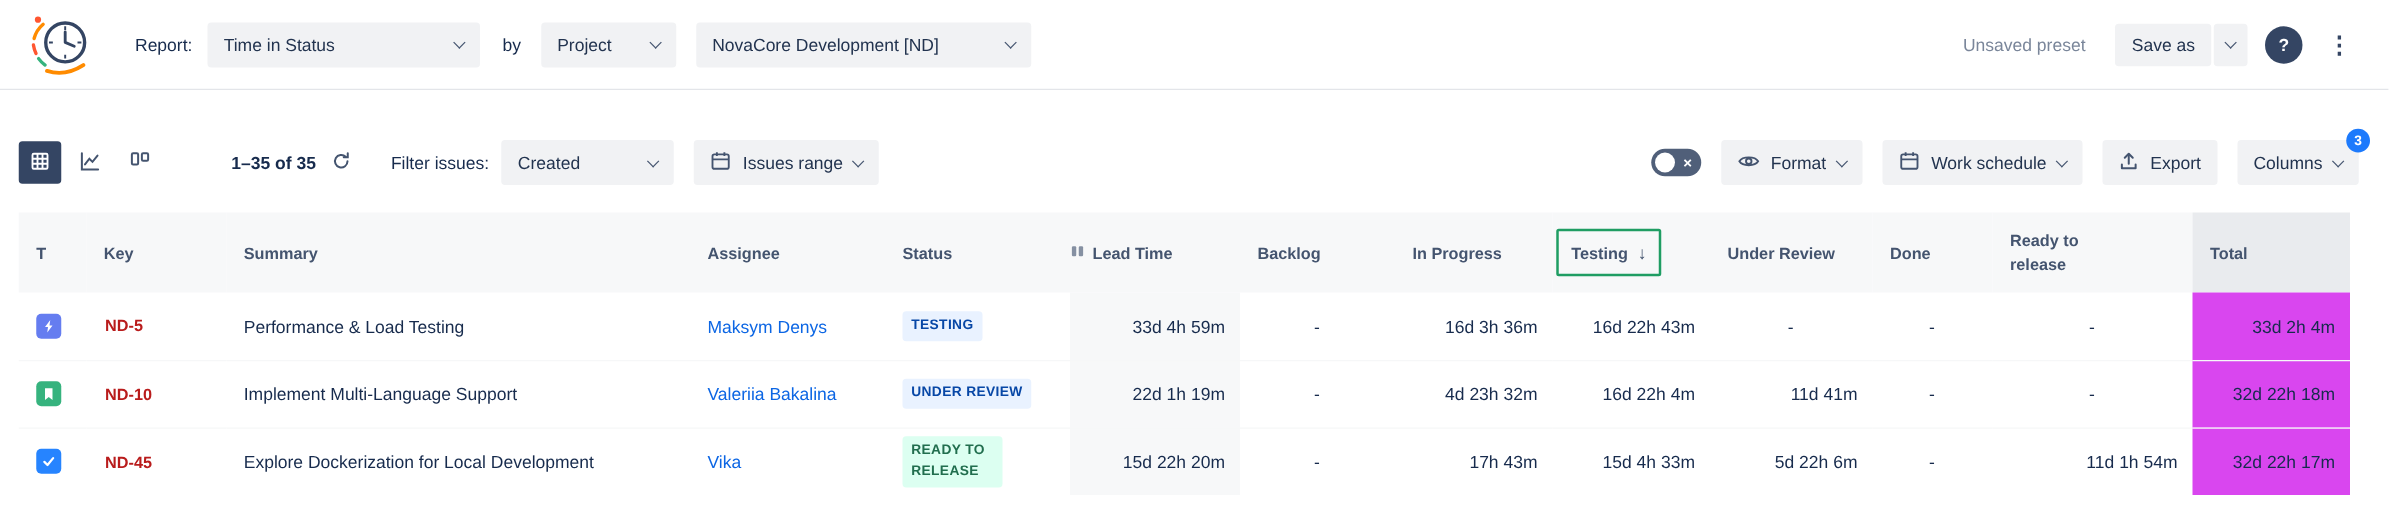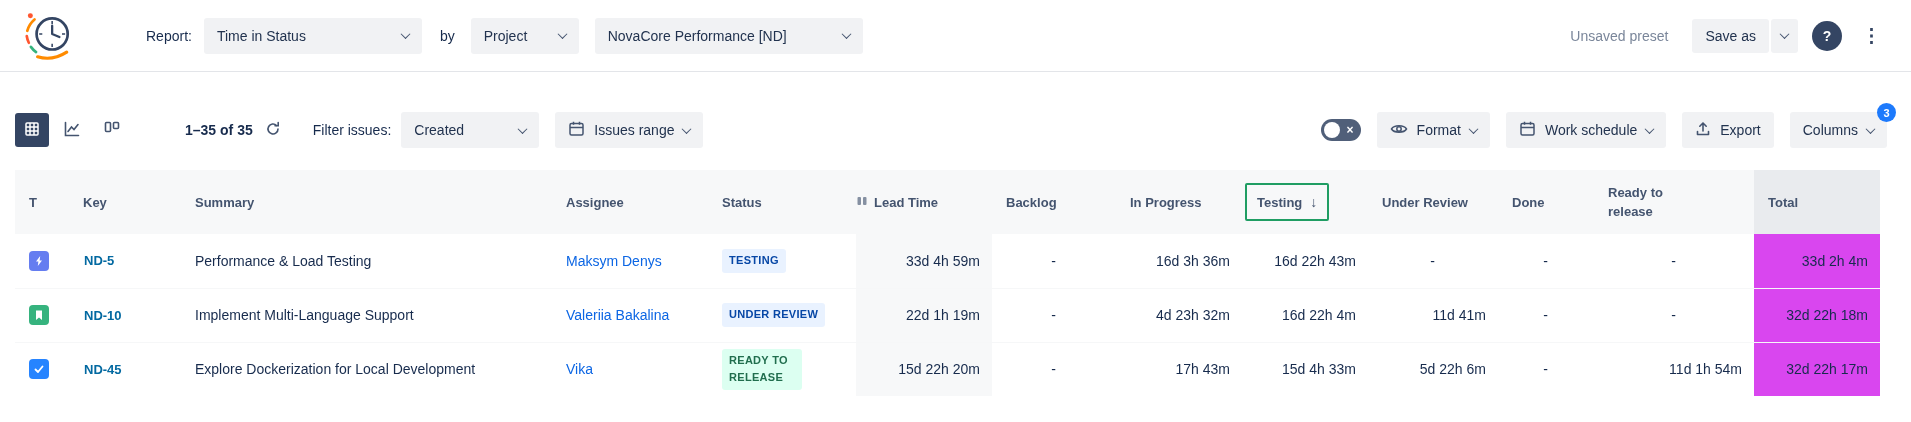--- a/index.html
+++ b/index.html
@@ -14,21 +14,21 @@
   .logo { width:56px; height:52px; flex:0 0 auto; margin-right:32px; display:flex; align-items:center; }
   .lbl { color:#172B4D; }
   .dd, .btn {
     display:inline-flex; align-items:center; gap:9px; background:#F1F2F4; border:none;
     border-radius:3px; height:36px; padding:0 13px; font-family:inherit; font-size:14px;
     color:#22334F; cursor:pointer; white-space:nowrap;
   }
   .btn { font-weight:500; height:34px; }
   .chev { display:inline-block; width:7px; height:7px; border-right:1.8px solid #44546F; border-bottom:1.8px solid #44546F; transform:rotate(45deg) translate(-1px,-1px); }
   .topbar .dd { margin-right:16px; }
-  .topbar .report-lbl { margin-right:12px;margin-left:38px; }
+  .topbar .report-lbl { margin-right:12px; }
   .topbar .by { margin:0 16px 0 2px; }
   .dd-report { min-width:218px; justify-content:space-between; }
   .dd-group { min-width:108px; justify-content:space-between; }
   .dd-project { min-width:268px; justify-content:space-between; }
   .topbar-right { margin-left:auto; display:flex; align-items:center; gap:14px; }
   .muted { color:#7A869A; margin-right:10px; }
   .savewrap { display:flex; gap:2px; }
   .icon-btn { padding:0 10px; }
   .help-btn { width:30px; height:30px; border-radius:50%; background:#344563; color:#fff; border:none; font-weight:700; font-size:14px; cursor:pointer; display:flex; align-items:center; justify-content:center; }
   .kebab-btn { background:transparent; border:none; cursor:pointer; font-size:19px; color:#344563; padding:2px 6px; font-weight:700; }
@@ -57,21 +57,21 @@
   th.th-testing { padding-left:3px; }
   .sort-box { display:inline-flex; align-items:center; gap:8px; border:2px solid #1F9D63; border-radius:2px; padding:9px 10px; }
   .sort-arrow { font-size:14px; font-weight:600; color:#44546F; }
   .wrap-narrow { display:inline-block; max-width:66px; line-height:1.5; }
   tbody td { height:54px; vertical-align:middle; padding-left:14px; font-size:14px; color:#172B4D; }
   tbody tr:not(:first-child) td { border-top:1px solid #F6F7F8; }
   td.c-num { text-align:right; padding-right:12px; padding-left:0; }
   td.c-dash { text-align:center; padding-left:0; }
   td.c-lead { background:#F7F8F9; }
   td.c-total { background:#d946ef; font-size:14px; }
-  td.c-key { font-size:13px; font-weight:600; color:#0369a1; padding-left:15px; }
+  td.c-key { font-size:13px; font-weight:600; color:#b91c1c; padding-left:15px; }
   .ticon { width:20px; height:20px; border-radius:4px; display:inline-flex; align-items:center; justify-content:center; }
   .ticon.bolt { background:#657DF0; }
   .ticon.story { background:#36B37E; }
   .ticon.task { background:#2684FF; }
   .link { color:#0C66E4; cursor:pointer; text-decoration:none; }
   .badge { display:inline-block; font-size:11px; font-weight:700; letter-spacing:.3px; padding:3px 7px; border-radius:3px; line-height:1.6; }
   .badge.blue { background:#E9F2FF; color:#0747A6; }
   .badge.green { background:#DCFFF1; color:#216E4E; max-width:80px; }
 </style>
 </head>
@@ -101,21 +101,21 @@
     </button>
 
     <span class="lbl by">by</span>
 
     <button class="dd dd-group">
       <span>Project</span>
       <span class="chev"></span>
     </button>
 
     <button class="dd dd-project">
-      <span>NovaCore Performance [ND]</span>
+      <span>NovaCore Development [ND]</span>
       <span class="chev"></span>
     </button>
 
     <div class="topbar-right">
       <span class="muted">Unsaved preset</span>
       <div class="savewrap">
         <button class="btn">Save as</button>
         <button class="btn icon-btn">
           <span class="chev"></span>
         </button>

